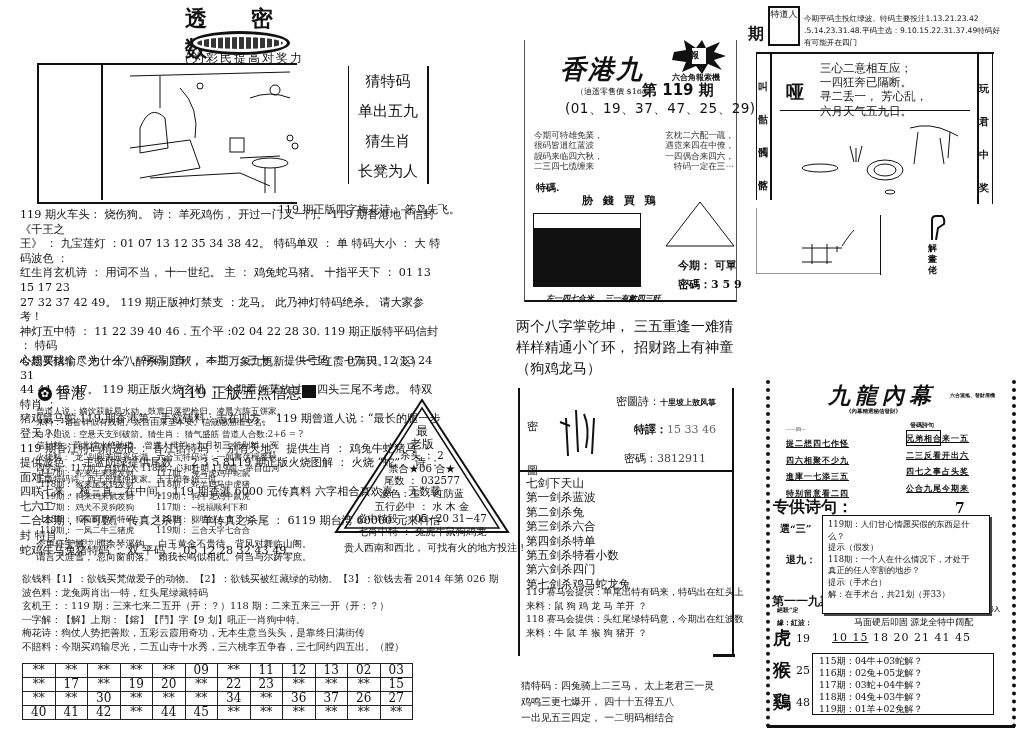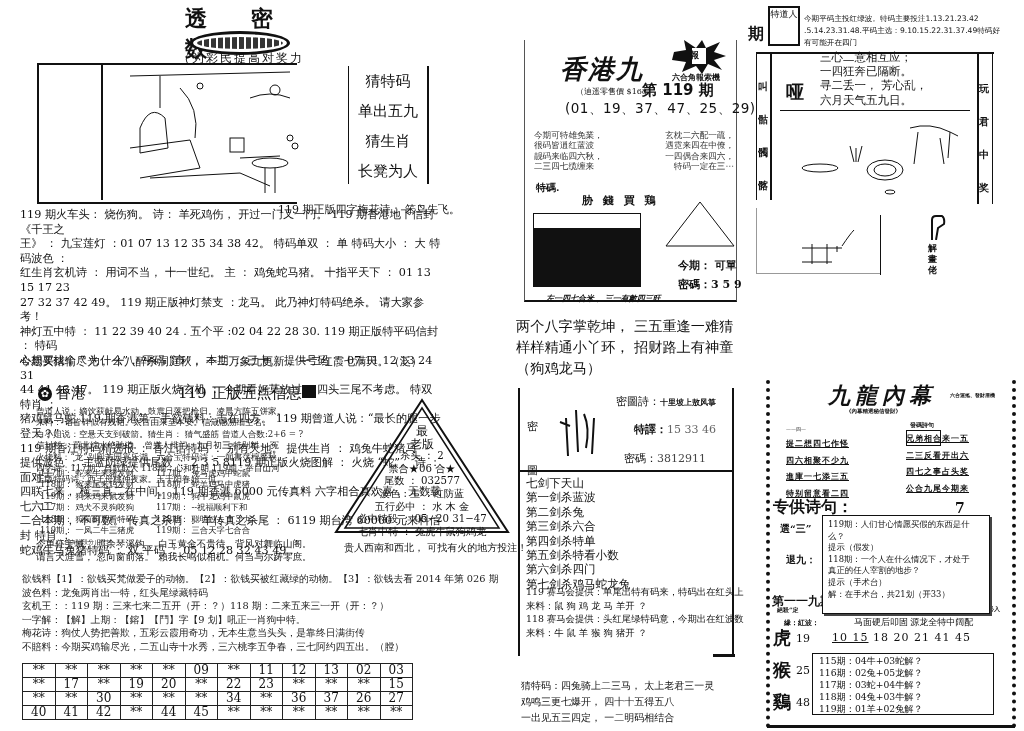--- a/index.html
+++ b/index.html
@@ -75,21 +75,21 @@
   .guess p{margin:0;}
   
   .qi-char{left:748px;top:24px;font-size:16px;font-weight:bold;}
   .qi-logo{left:768px;top:6px;width:32px;height:40px;border:2px solid #111;box-sizing:border-box;font-size:9px;line-height:12px;text-align:center;}
   .qi-note{left:804px;top:13px;width:220px;font-size:7.6px;line-height:12px;font-family:"DejaVu Sans",sans-serif;}
   .qi-frame{left:756px;top:52px;width:262px;height:154px;border-top:2px solid #111;}
   .qi-lcol{left:756px;top:54px;width:16px;height:146px;border-left:1px solid #111;border-right:2px solid #111;box-sizing:border-box;}
   .qi-rcol{left:977px;top:54px;width:16px;height:150px;border-left:2px solid #111;border-right:1px solid #111;box-sizing:border-box;}
   .qi-lchars{left:758px;top:70px;width:12px;font-size:10px;line-height:33px;font-weight:bold;}
   .qi-rchars{left:979px;top:72px;width:12px;font-size:10px;line-height:33px;font-weight:bold;}
-  .qi-poem{left:820px;top:50px;font-size:11.5px;line-height:14.2px;}
+  .qi-poem{left:820px;top:61px;font-size:11.5px;line-height:14.2px;}
   .qi-poem p{margin:0;}
   .qi-big{left:786px;top:80px;font-size:18px;font-weight:bold;}
   .qi-rule{left:780px;top:110px;width:190px;height:1px;background:#111;}
   .qi-scene{left:790px;top:118px;width:180px;height:82px;}
   .qi-bottom{left:756px;top:208px;width:124px;height:66px;border-left:1px solid #999;border-bottom:1px solid #999;box-sizing:border-box;}
   .qi-vline{left:880px;top:215px;width:1px;height:60px;background:#111;}
   .qi-jie{left:928px;top:243px;font-size:9px;line-height:11px;font-weight:bold;}
   .qi-hand{left:928px;top:214px;width:18px;height:26px;}
   
   .jl{left:766px;top:380px;width:250px;height:348px;border-left:4px dotted #111;border-right:4px dotted #111;border-bottom:3px solid #111;box-sizing:border-box;}
@@ -104,21 +104,21 @@
   .jl-box{left:906px;top:430px;width:33px;height:14px;border:1px solid #111;}
   .jl-zg{left:773px;top:497px;font-size:16px;font-weight:bold;}
   .jl-jian{left:780px;top:522px;font-size:10px;font-weight:bold;}
   .jl-tui{left:786px;top:553px;font-size:10px;font-weight:bold;}
   .jl-seven{left:955px;top:500px;font-size:14px;font-weight:bold;}
   .jl-qa{left:822px;top:515px;width:168px;height:99px;background:#fff;border:1px solid #111;box-shadow:2px 2px 0 #444;padding:3px 5px;box-sizing:border-box;font-size:8.4px;line-height:11.6px;}
   .jl-qa p{margin:0;}
   .jl-119q{left:772px;top:593px;font-size:12px;font-weight:bold;}
   .jl-meta1{left:777px;top:606px;font-size:6px;font-weight:bold;}
   .jl-meta1r{left:988px;top:605px;font-size:6px;font-weight:bold;}
-  .jl-meta2{left:777px;top:618px;font-size:7px;font-weight:bold;margin-left:7px;}
+  .jl-meta2{left:777px;top:618px;font-size:7px;font-weight:bold;}
   .jl-meta2b{left:854px;top:616px;font-size:9px;font-family:Liberation Serif, serif;}
   .jl-animal{left:773px;font-size:18px;font-weight:bold;}
   .jl-num{left:796px;font-size:11px;}
   .jl-nums{left:832px;top:631px;font-size:11px;letter-spacing:1px;}
   .jl-nums u{text-decoration:underline;}
   .jl-rows{left:812px;top:653px;width:182px;height:62px;background:#fff;border:1px solid #111;padding:1px 6px;box-sizing:border-box;font-size:9.2px;line-height:12px;}
   .jl-rows p{margin:0;}
 </style>
 </head>
 <body>
@@ -154,21 +154,21 @@
   <div>单出五九</div>
   <div>猜生肖</div>
   <div>长凳为人</div>
 </div>
 <div class="abs poem1">119 期正版四字梅花诗： 笨鸟先飞。</div>
 <div class="abs body1">
   <p>119 期火车头： 烧伤狗。 诗： 羊死鸡伤， 开过一门又一门。 119 期香港地下信封 《千王之</p>
     <p>王》 ： 九宝莲灯 ：01 07 13 12 35 34 38 42。 特码单双 ： 单 特码大小 ： 大 特码波色 ：</p>
     <p>红生肖玄机诗 ： 用词不当， 十一世纪。 主 ： 鸡兔蛇马猪。 十指平天下 ： 01 13 15 17 23</p>
   <p>27 32 37 42 49。 119 期正版神灯禁支 ：龙马。 此乃神灯特码绝杀。 请大家参考！</p>
-    <p>神灯五中特 ： 11 22 39 40 24 . 五个平 :02 04 22 28 30. 119 期正版特平码信封 ： 特码</p>
+    <p>神灯五中特 ： 11 22 39 40 46 . 五个平 :02 04 22 28 30. 119 期正版特平码信封 ： 特码</p>
     <p>心想要找个 “ 为什么”， 平码 “市”， 本期 ： 三十。 提供号码 ： 07 11 12 13 24 31</p>
   <p>44 41 43 47。 119 期正版火烧玄机 ： 今期看好莫放过。 四头三尾不考虑。 特双 特肖 ：</p>
     <p>猪鸡鼠马蛇 119 期香港第一手欲钱料：志在四方。 119 期曾道人说：“最长的腿一步登天？”</p>
     <p>119 期香江特码精选报 ： 香江话特码 ： 别有天地。 提供生肖 ： 鸡兔牛蛇猪马</p>
   <p>提供波色 ： 主蓝防绿提供尾数 ： 2 3 5 8119 期正版火烧图解 ： 火烧 “蛇”。 诗 ： 面对三</p>
     <p>四联七来， 横三直二在中间。 119 期香港 6000 元传真料 六字相合真欢喜， 无数载 七六二</p>
     <p>二合本期， 不可数。 传真之杀肖 ： 羊传真之杀尾 ： 6119 期台湾 60000 元来料信封 特肖 ：</p>
   <p>蛇鸡牛马兔猪特码 ： 双 平码 ： 05 12 28 32 43 49 .</p>
 </div>
 <div class="abs slogan1">今期买猪输尽光， 十八醉杀洞庭秋， 一二万象九更新， 一二红霞七满天。（泛）</div>

